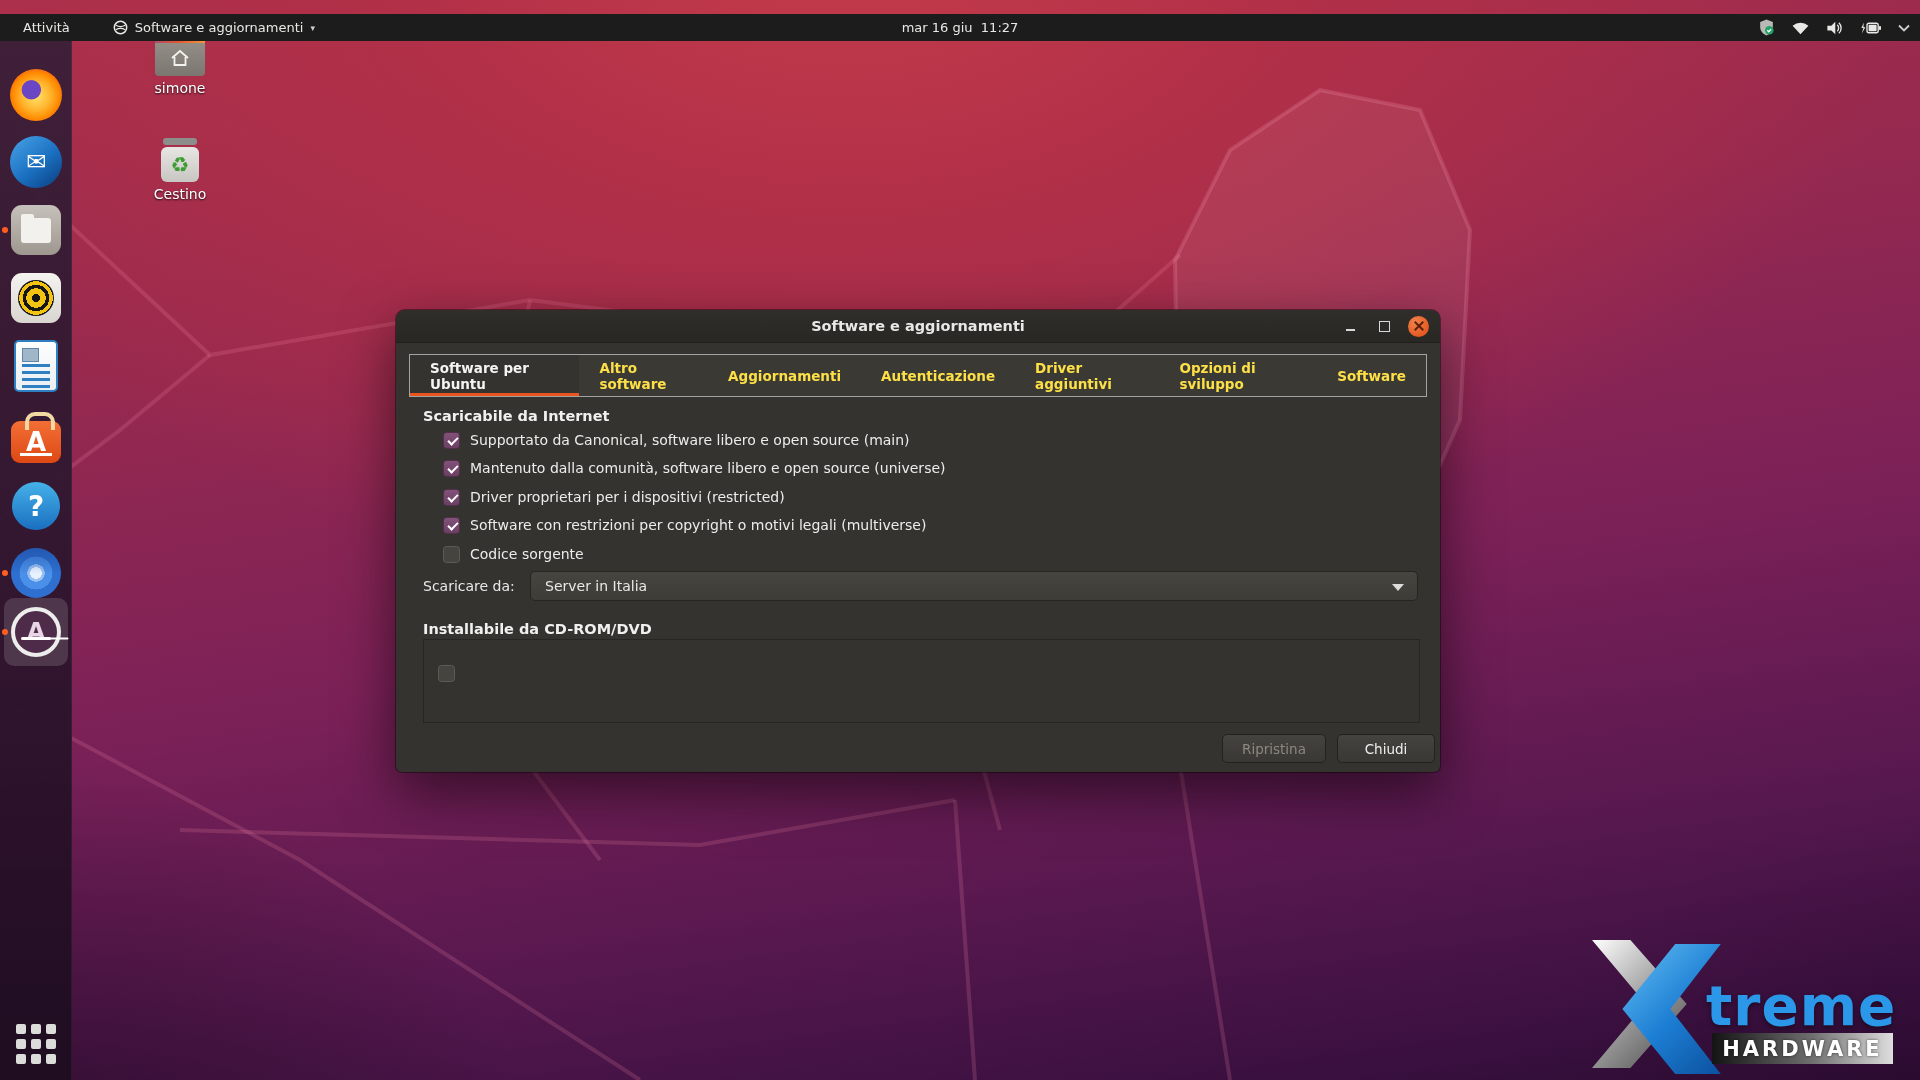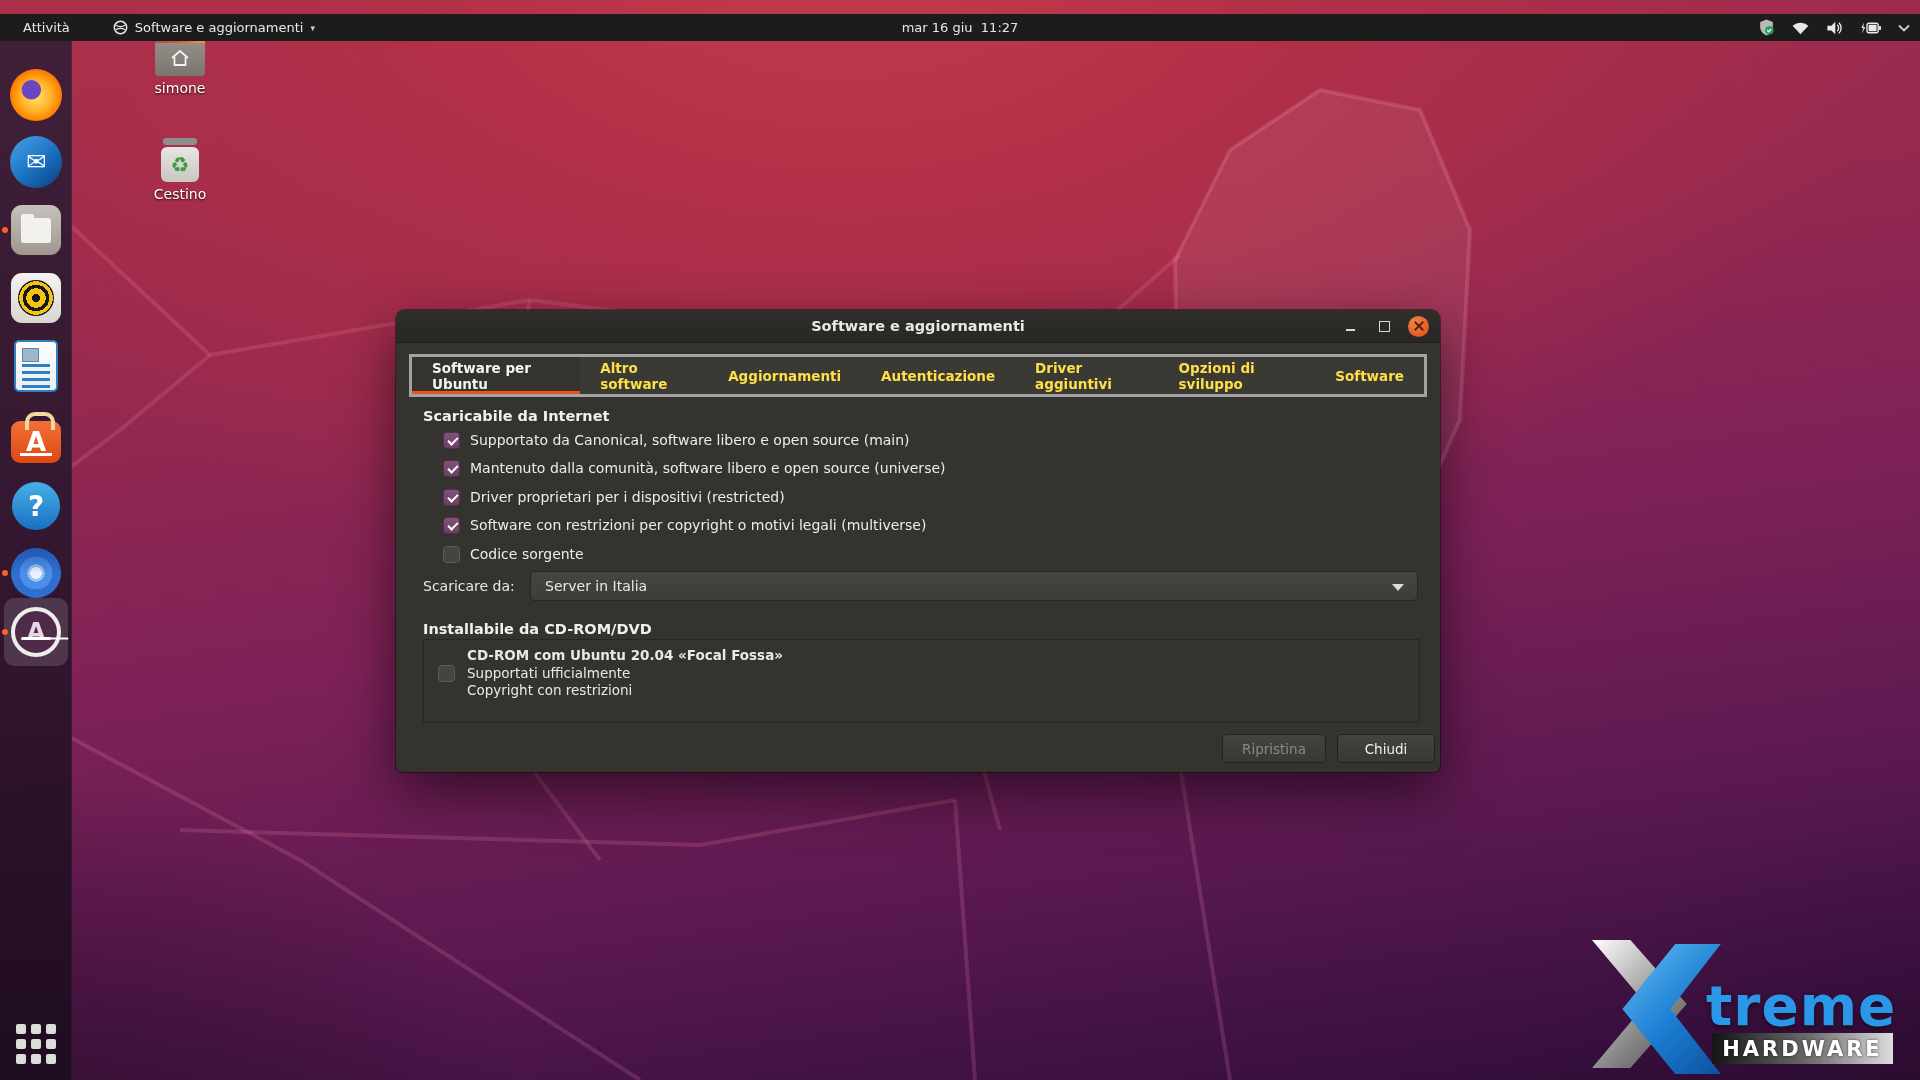--- a/index.html
+++ b/index.html
@@ -110,21 +110,21 @@
   .wc-min::after { content:""; width:9px; height:0; border-bottom:2px solid #d8d8d6; margin-top:7px; }
   .wc-max::after { content:""; width:9px; height:9px; border:1.5px solid #d8d8d6; }
   .wc-close { width:21px; height:21px; border-radius:50%;
     background:radial-gradient(circle at 35% 30%, #f0824c, #e4581f 75%); position:relative; }
   .wc-close::before, .wc-close::after { content:""; position:absolute; left:4.5px; top:9.5px;
     width:12px; height:2px; background:#5c1f0c; }
   .wc-close::before { transform:rotate(45deg); }
   .wc-close::after  { transform:rotate(-45deg); }
 
   .tabbar { position:absolute; left:13px; right:13px; top:44px; height:43px; background:#3a3934;
-    border:3px solid #a3a3a3; display:flex; }
+    border:1px solid #a3a3a3; display:flex; }
   .tab { padding:0 20px; display:flex; align-items:center; font-weight:bold; font-size:13.5px;
     color:#fde047; position:relative; cursor:pointer; }
   .tab.active { background:#343330; color:#f4f4f2; }
   .tab.active::after { content:""; position:absolute; left:0; right:0; bottom:0; height:3px; background:#e95420; }
 
   .section-h { position:absolute; left:27px; font-weight:bold; font-size:14.5px; color:#f0f0ee; }
   .chk-row { position:absolute; left:47px; display:flex; align-items:center; gap:10px; height:18px;
     color:#ececea; cursor:pointer; }
   .box { width:17px; height:17px; border-radius:3.5px; position:relative; flex:0 0 auto; }
   .box.checked { background:linear-gradient(180deg,#82527a,#6b3f63); border:1px solid #533049; }
@@ -330,25 +330,20 @@
     <div class="combo-label">Scaricare da:</div>
     <div class="combo">
       <span>Server in Italia</span>
       <span class="combo-arrow"></span>
     </div>
 
     <div class="section-h" style="top:311px">Installabile da CD-ROM/DVD</div>
 
     <div class="frame">
       <span class="box un"></span>
-      <div class="cd-text">
-        <div class="cd-title">CD-ROM com Ubuntu 20.04 «Focal Fossa»</div>
-        <div>Supportati ufficialmente</div>
-        <div>Copyright con restrizioni</div>
-      </div>
     </div>
 
     <div class="btn btn-reset">Ripristina</div>
     <div class="btn btn-close">Chiudi</div>
   </div>
 
   <div class="wm-x">
     <div class="x-gray"></div>
     <div class="x-blue"></div>
   </div>

